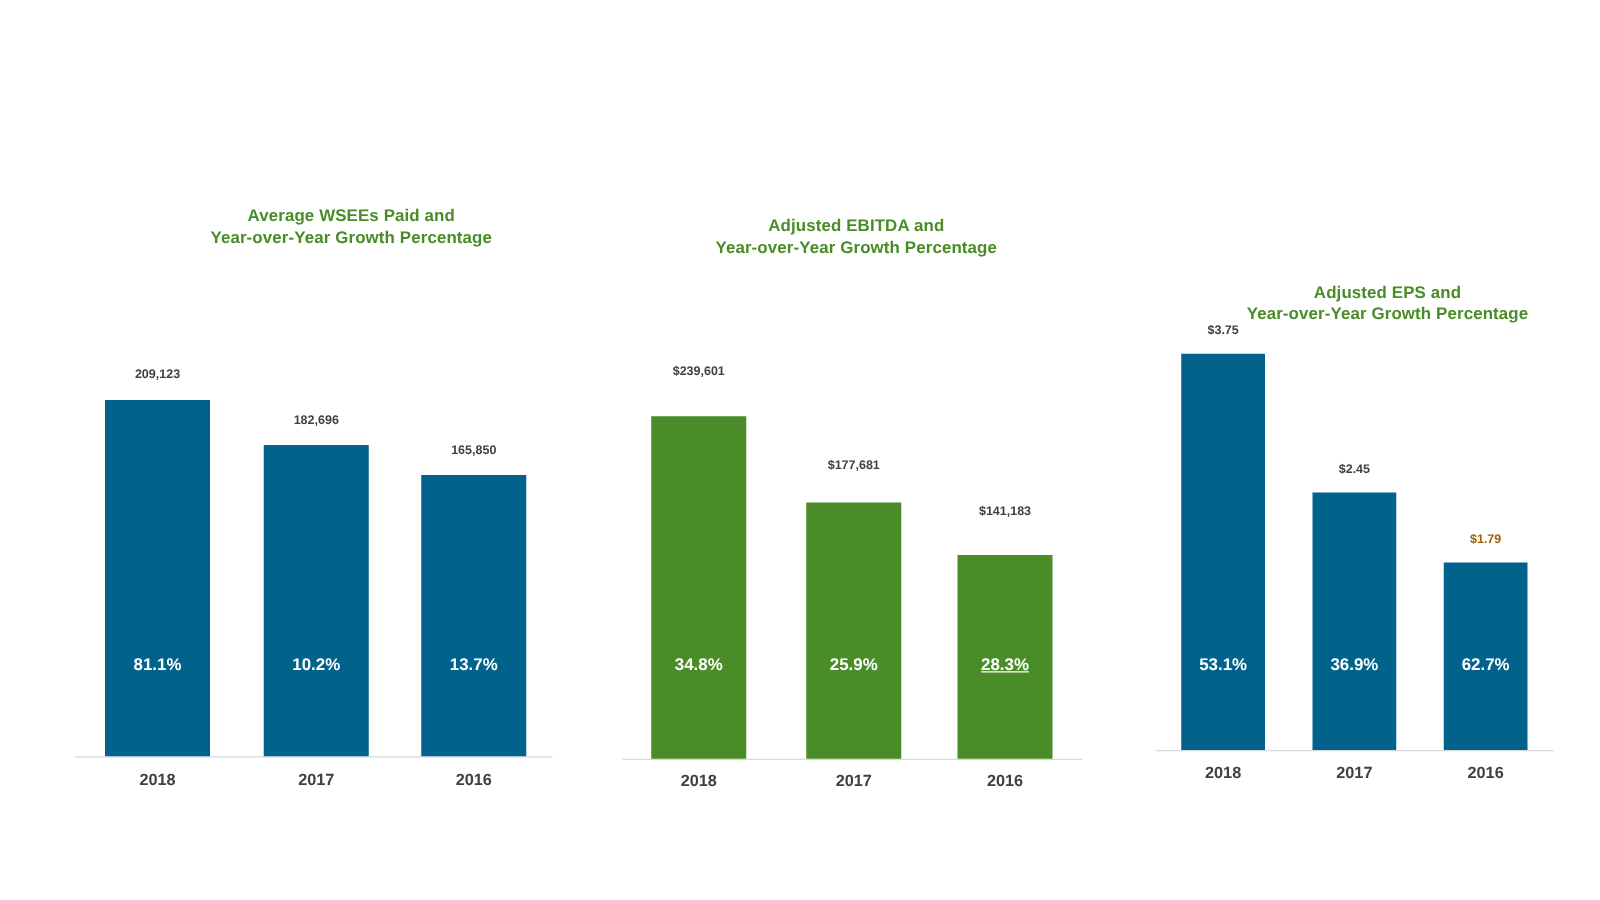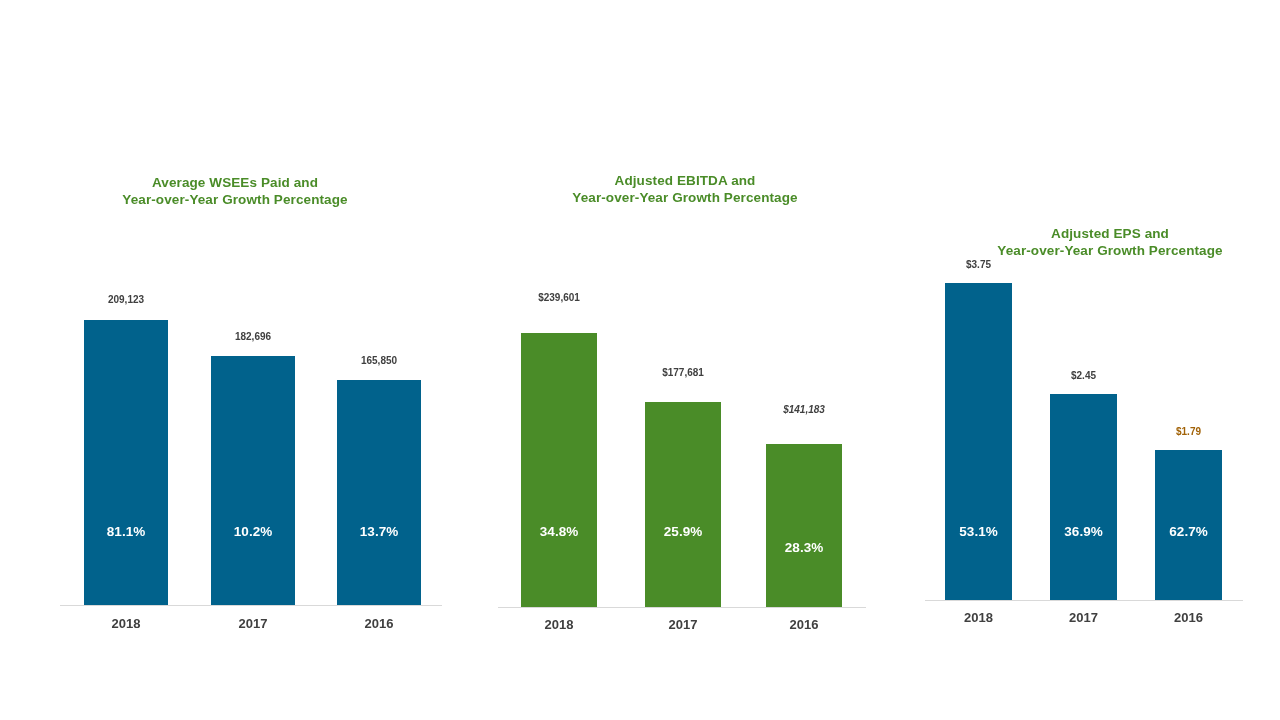--- a/index.html
+++ b/index.html
@@ -32,21 +32,21 @@
     left: 0;
     width: 100%;
     text-align: center;
     color: #4a8c28;
     font-size: 13.5px;
     font-weight: bold;
     line-height: 17px;
     letter-spacing: 0.1px;
     white-space: pre-line;
   }
-  #panel-0 .chart-title { top: 174px; }
+  #panel-0 .chart-title { top: 164px; margin-left: 46px; }
   #panel-1 .chart-title { top: 172px; }
   #panel-2 .chart-title { top: 179px; }
 
   .axis-line {
     position: absolute;
     height: 1px;
     background: #d9d9d9;
   }
 
   .bar {
@@ -121,22 +121,22 @@
     <div class="axis-line" style="left: 498px; top: 607px; width: 368px; background: rgb(217, 217, 217);"></div>
     <div class="bar green" style="position: absolute; left: 521px; top: 333px; width: 76px; height: 274px; background: rgb(74, 140, 40);"></div>
     <div class="bar-value" style="left: 494px; top: 292px; color: rgb(64, 64, 64);">$239,601</div>
     <div class="bar-pct" style="left: 494px; top: 524px;">34.8%</div>
     <div class="cat-label" style="left: 494px; top: 617px; color: rgb(64, 64, 64);">2018</div>
     <div class="bar green" style="position: absolute; left: 645px; top: 402px; width: 76px; height: 205px; background: rgb(74, 140, 40);"></div>
     <div class="bar-value" style="left: 618px; top: 367px; color: rgb(64, 64, 64);">$177,681</div>
     <div class="bar-pct" style="left: 618px; top: 524px;">25.9%</div>
     <div class="cat-label" style="left: 618px; top: 617px; color: rgb(64, 64, 64);">2017</div>
     <div class="bar green" style="position: absolute; left: 766px; top: 444px; width: 76px; height: 163px; background: rgb(74, 140, 40);"></div>
-    <div class="bar-value" style="left: 739px; top: 404px; color: rgb(64, 64, 64); font-style: italic;">$141,183</div>
-    <div class="bar-pct" style="left: 739px; top: 540px;">28.3%</div>
+    <div class="bar-value" style="left: 739px; top: 404px; color: rgb(64, 64, 64);">$141,183</div>
+    <div class="bar-pct" style="left: 739px; top: 524px; text-decoration: underline;">28.3%</div>
     <div class="cat-label" style="left: 739px; top: 617px; color: rgb(64, 64, 64);">2016</div>
     <div class="axis-line" style="left: 925px; top: 600px; width: 318px; background: rgb(217, 217, 217);"></div>
     <div class="bar blue" style="position: absolute; left: 945px; top: 283px; width: 67px; height: 317px; background: rgb(1, 98, 140);"></div>
     <div class="bar-value" style="left: 913.5px; top: 259px; color: rgb(64, 64, 64);">$3.75</div>
     <div class="bar-pct" style="left: 913.5px; top: 524px;">53.1%</div>
     <div class="cat-label" style="left: 913.5px; top: 610px; color: rgb(64, 64, 64);">2018</div>
     <div class="bar blue" style="position: absolute; left: 1050px; top: 394px; width: 67px; height: 206px; background: rgb(1, 98, 140);"></div>
     <div class="bar-value" style="left: 1018.5px; top: 370px; color: rgb(64, 64, 64);">$2.45</div>
     <div class="bar-pct" style="left: 1018.5px; top: 524px;">36.9%</div>
     <div class="cat-label" style="left: 1018.5px; top: 610px; color: rgb(64, 64, 64);">2017</div>

